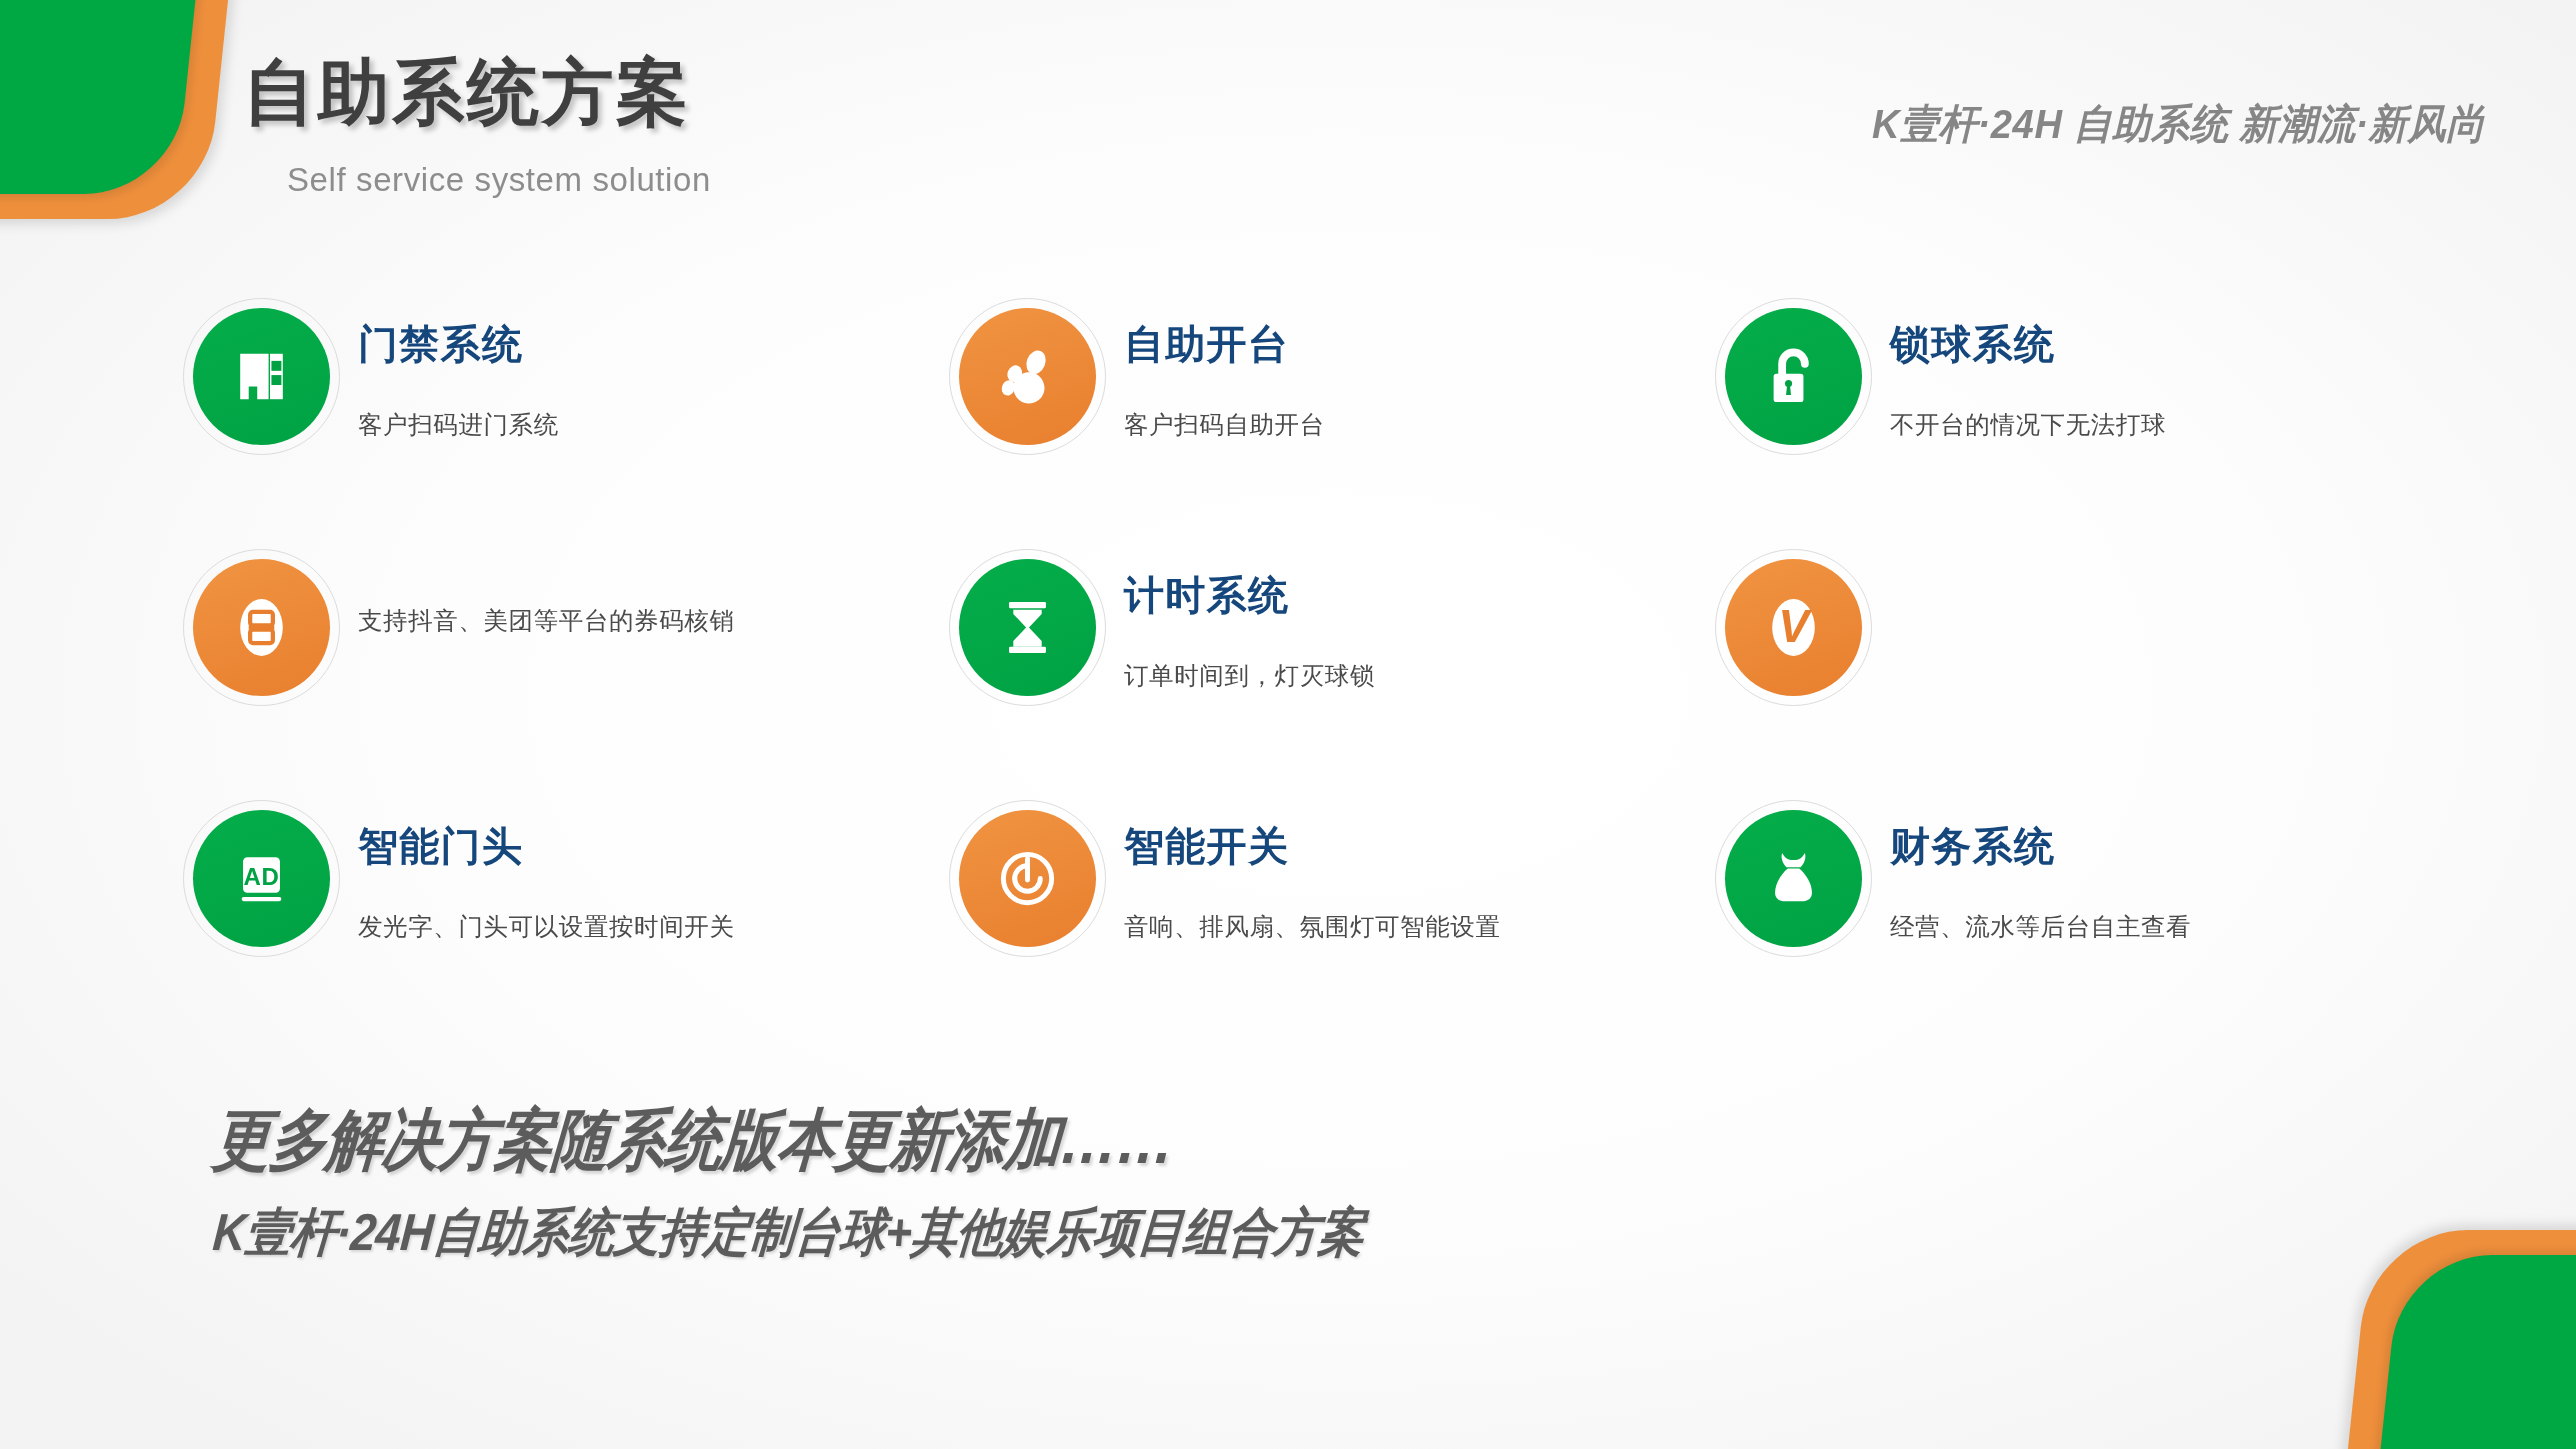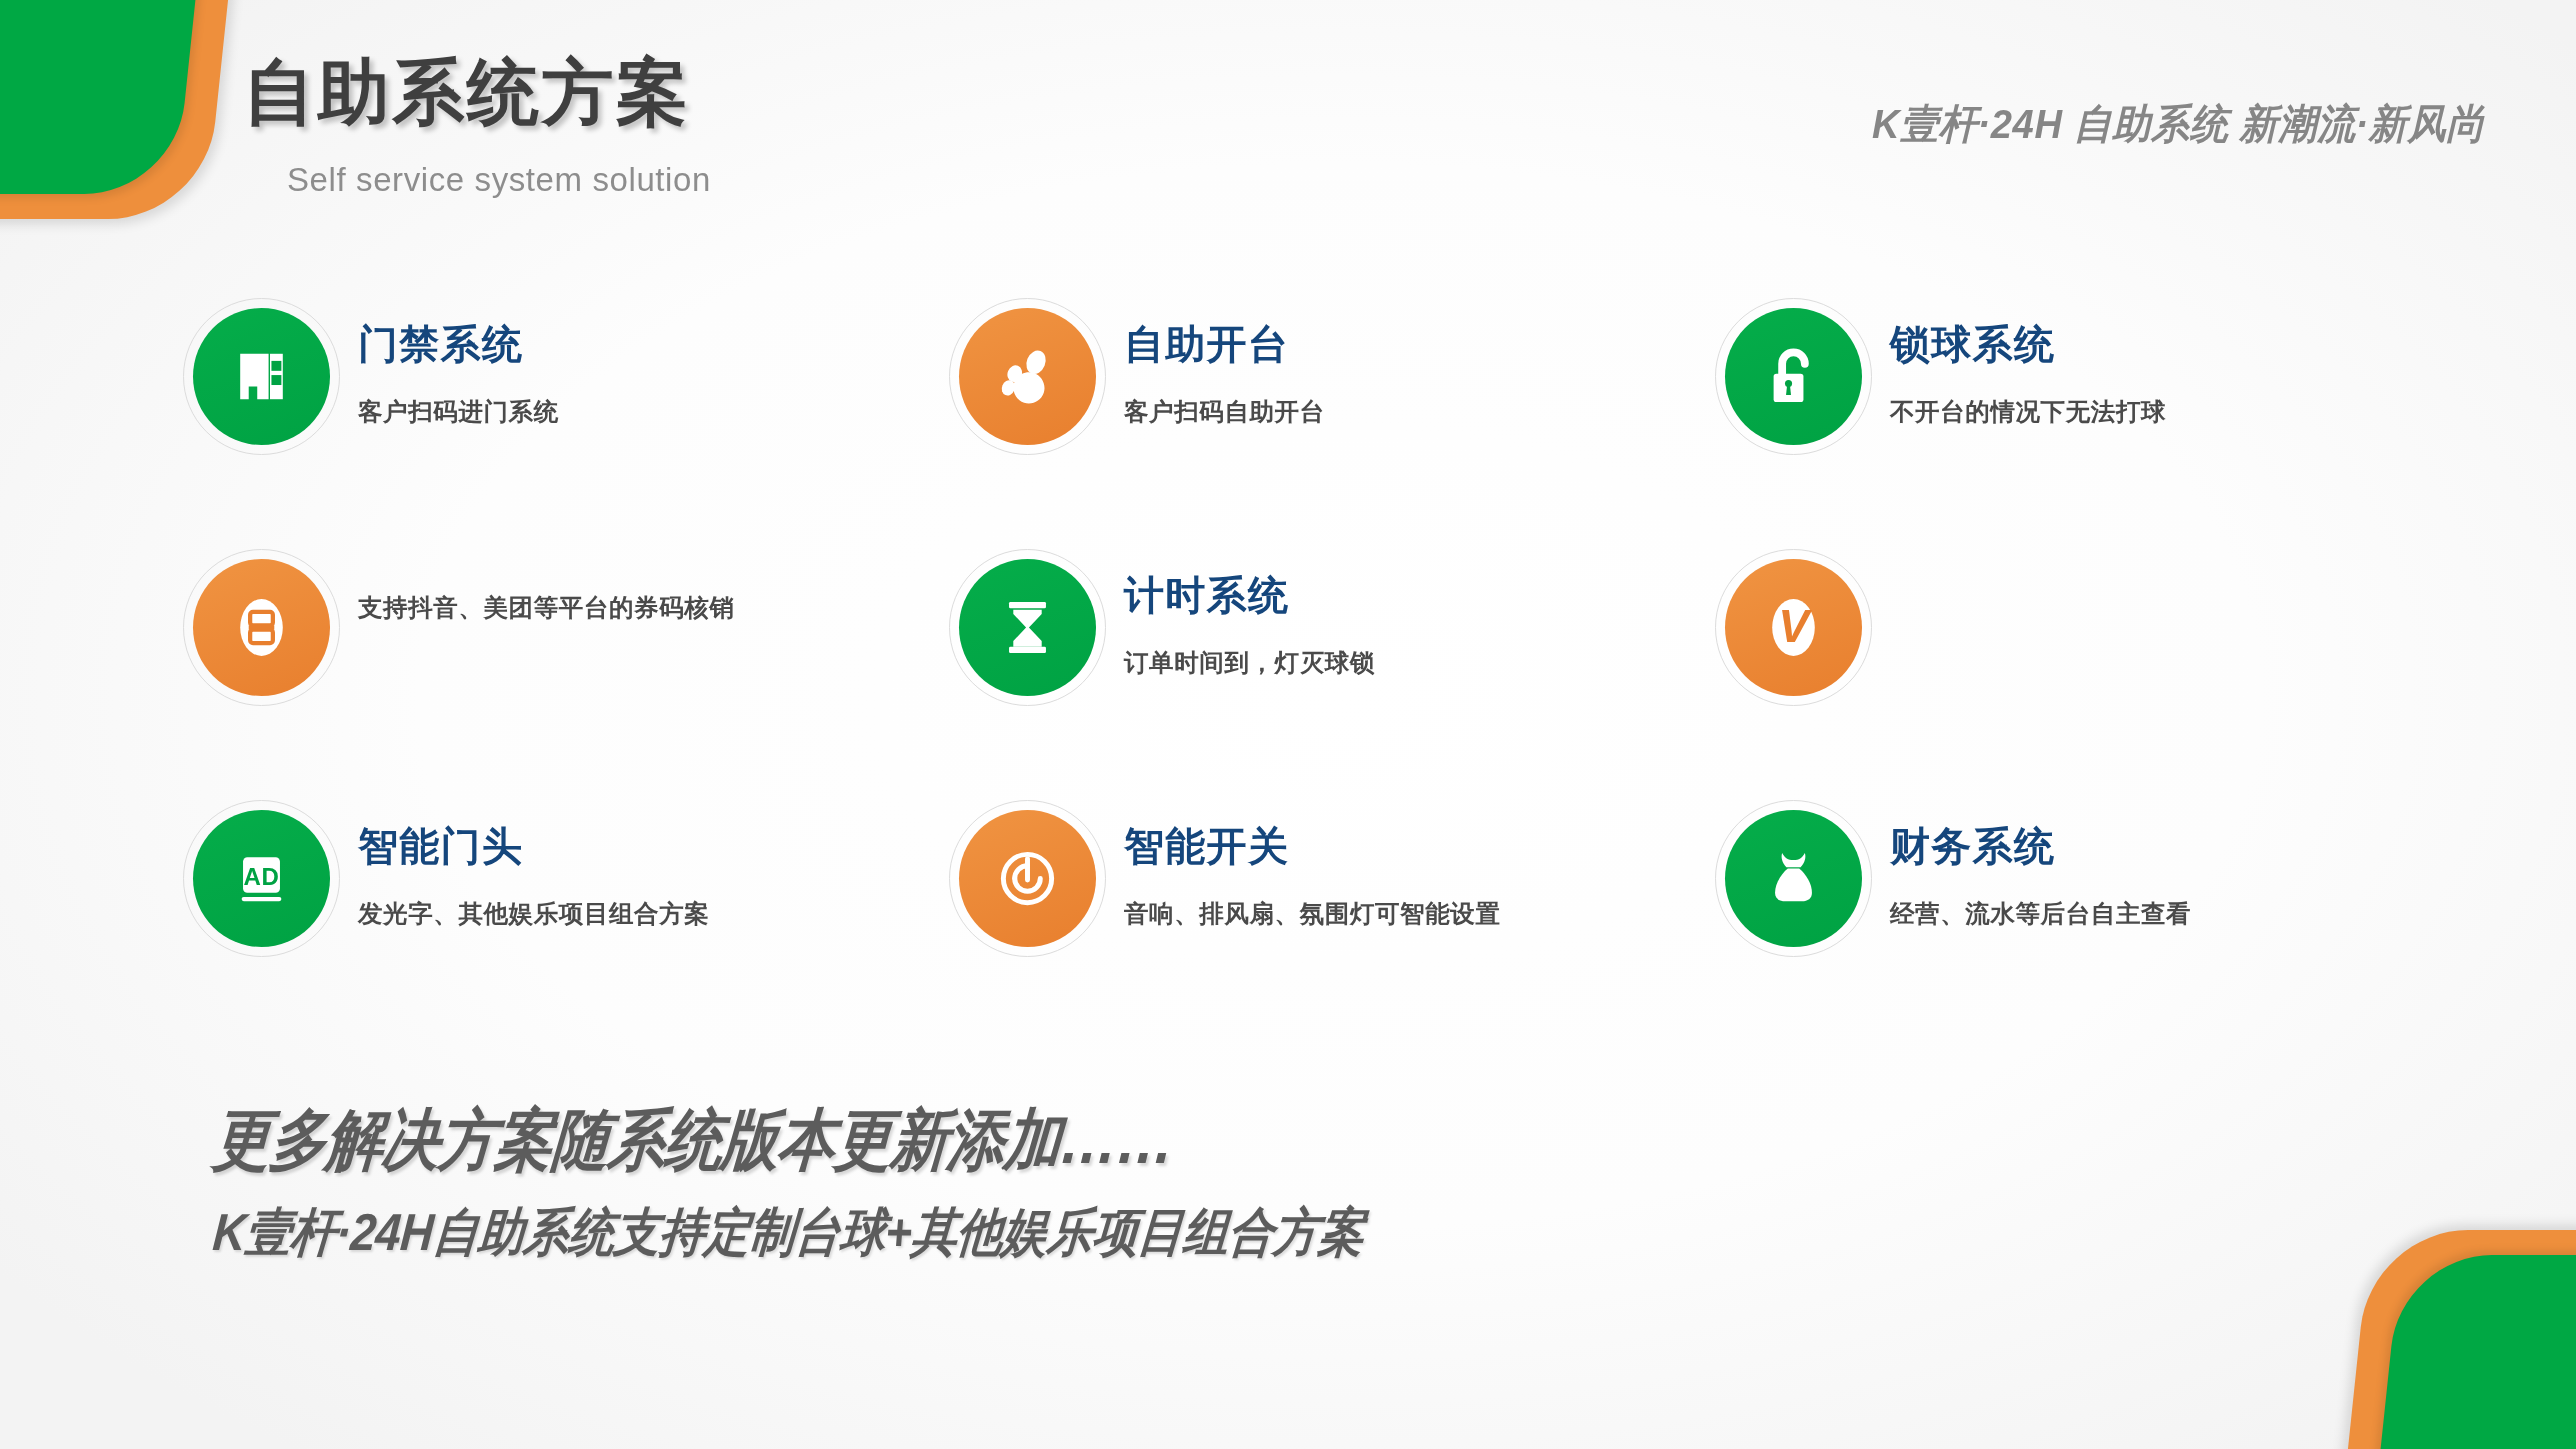--- a/index.html
+++ b/index.html
@@ -178,26 +178,25 @@
 
   .feature-text { padding-top: 14px; }
   .feature-title {
     font-size: 40px;
     font-weight: bold;
     color: #15467c;
     letter-spacing: 1.3px;
     white-space: nowrap;
   }
   .feature-desc {
-    margin-top: 23px;
+    margin-top: 36px;
     font-size: 24.5px;
     color: #4a4a4a;
     letter-spacing: 0.6px;
     white-space: nowrap;
-    font-weight: bold;
   }
 
   
   .footer {
     position: absolute;
     left: 213px;
     top: 1095px;
     width: 1932px;
   }
   .footer-line1 {
@@ -329,21 +328,21 @@
     <div class="feature">
       <div class="badge green">
         <svg viewBox="0 0 100 100" aria-hidden="true">
           <rect x="24" y="20" width="52" height="50" rx="6" fill="#ffffff"></rect>
           <rect x="22" y="76" width="56" height="6" rx="3" fill="#ffffff"></rect>
         </svg>
         <div class="badge-ad-text">AD</div>
       </div>
       <div class="feature-text">
         <div class="feature-title">智能门头</div>
-        <div class="feature-desc">发光字、其他娱乐项目组合方案</div>
+        <div class="feature-desc">发光字、门头可以设置按时间开关</div>
       </div>
     </div>
 
     <div class="feature">
       <div class="badge orange">
         <svg viewBox="0 0 100 100" aria-hidden="true">
           <circle cx="50" cy="50" r="34" fill="none" stroke="#ffffff" stroke-width="7"></circle>
           <path d="M32 50a18 18 0 1 0 36 0" fill="none" stroke="#ffffff" stroke-width="7" stroke-linecap="round"></path>
           <path d="M32 50a18 18 0 0 1 18-18" fill="none" stroke="#ffffff" stroke-width="7" stroke-linecap="round"></path>
           <line x1="50" y1="22" x2="50" y2="52" stroke="#ffffff" stroke-width="7" stroke-linecap="round"></line>

